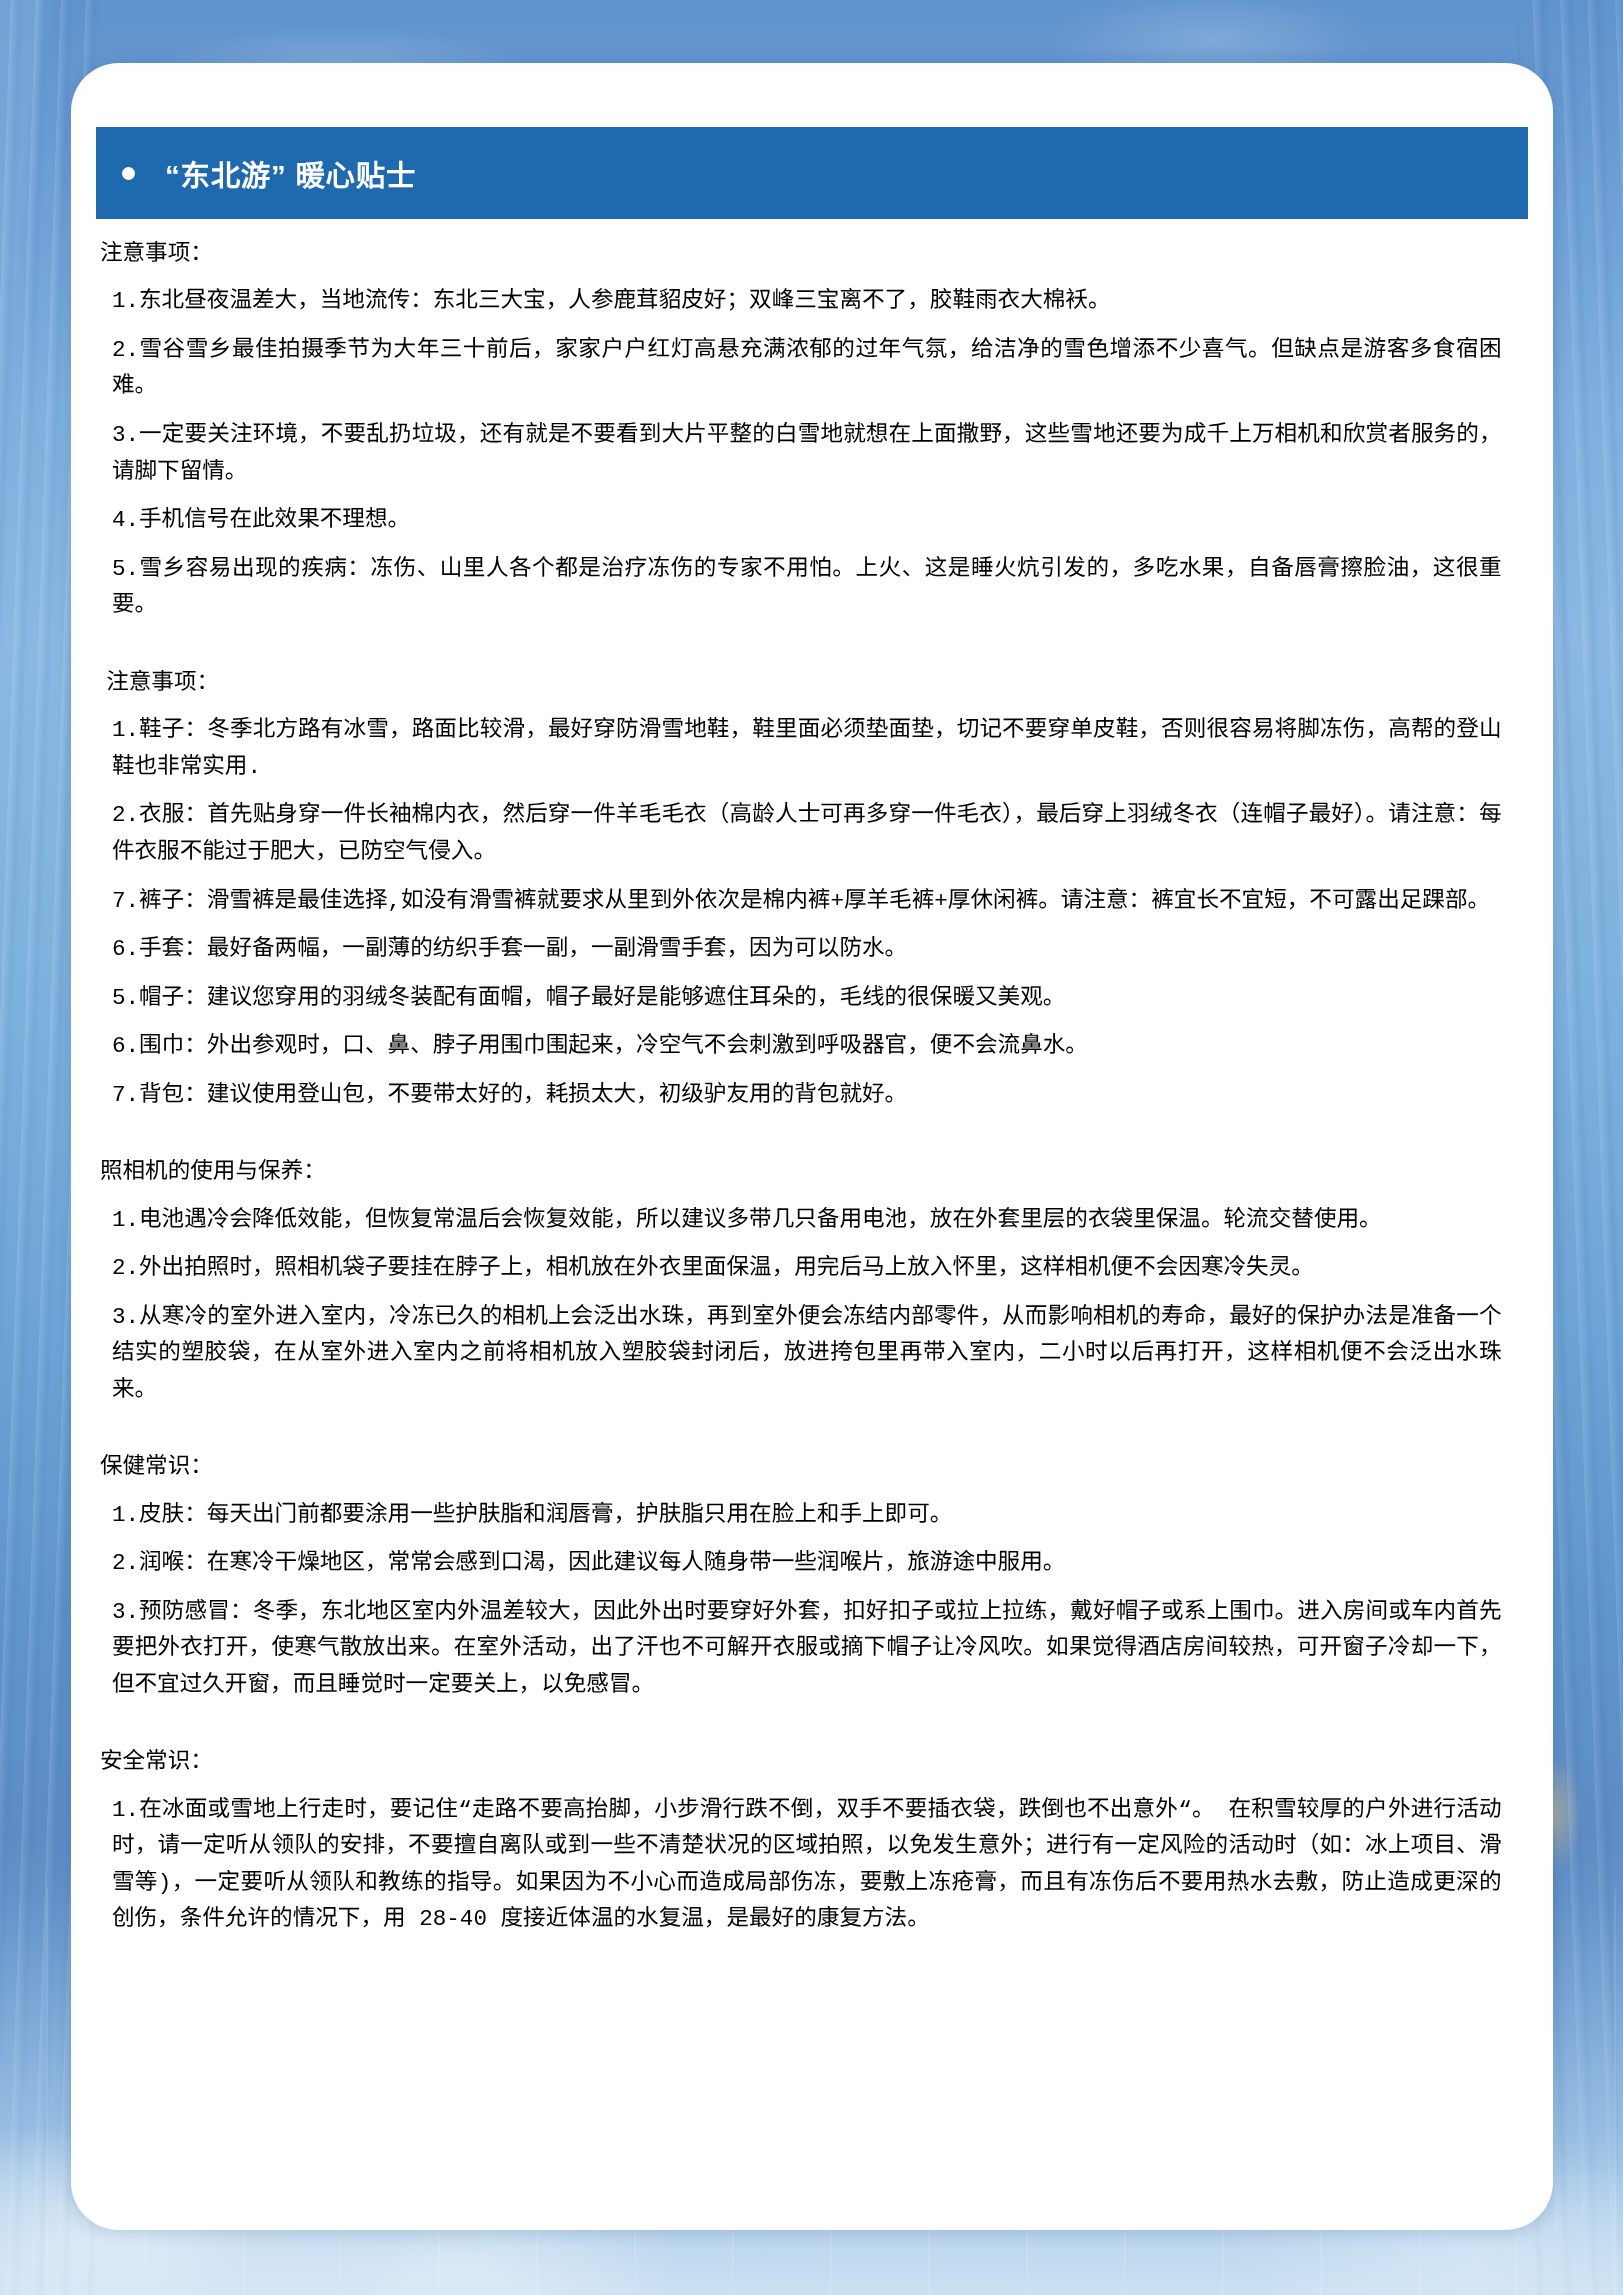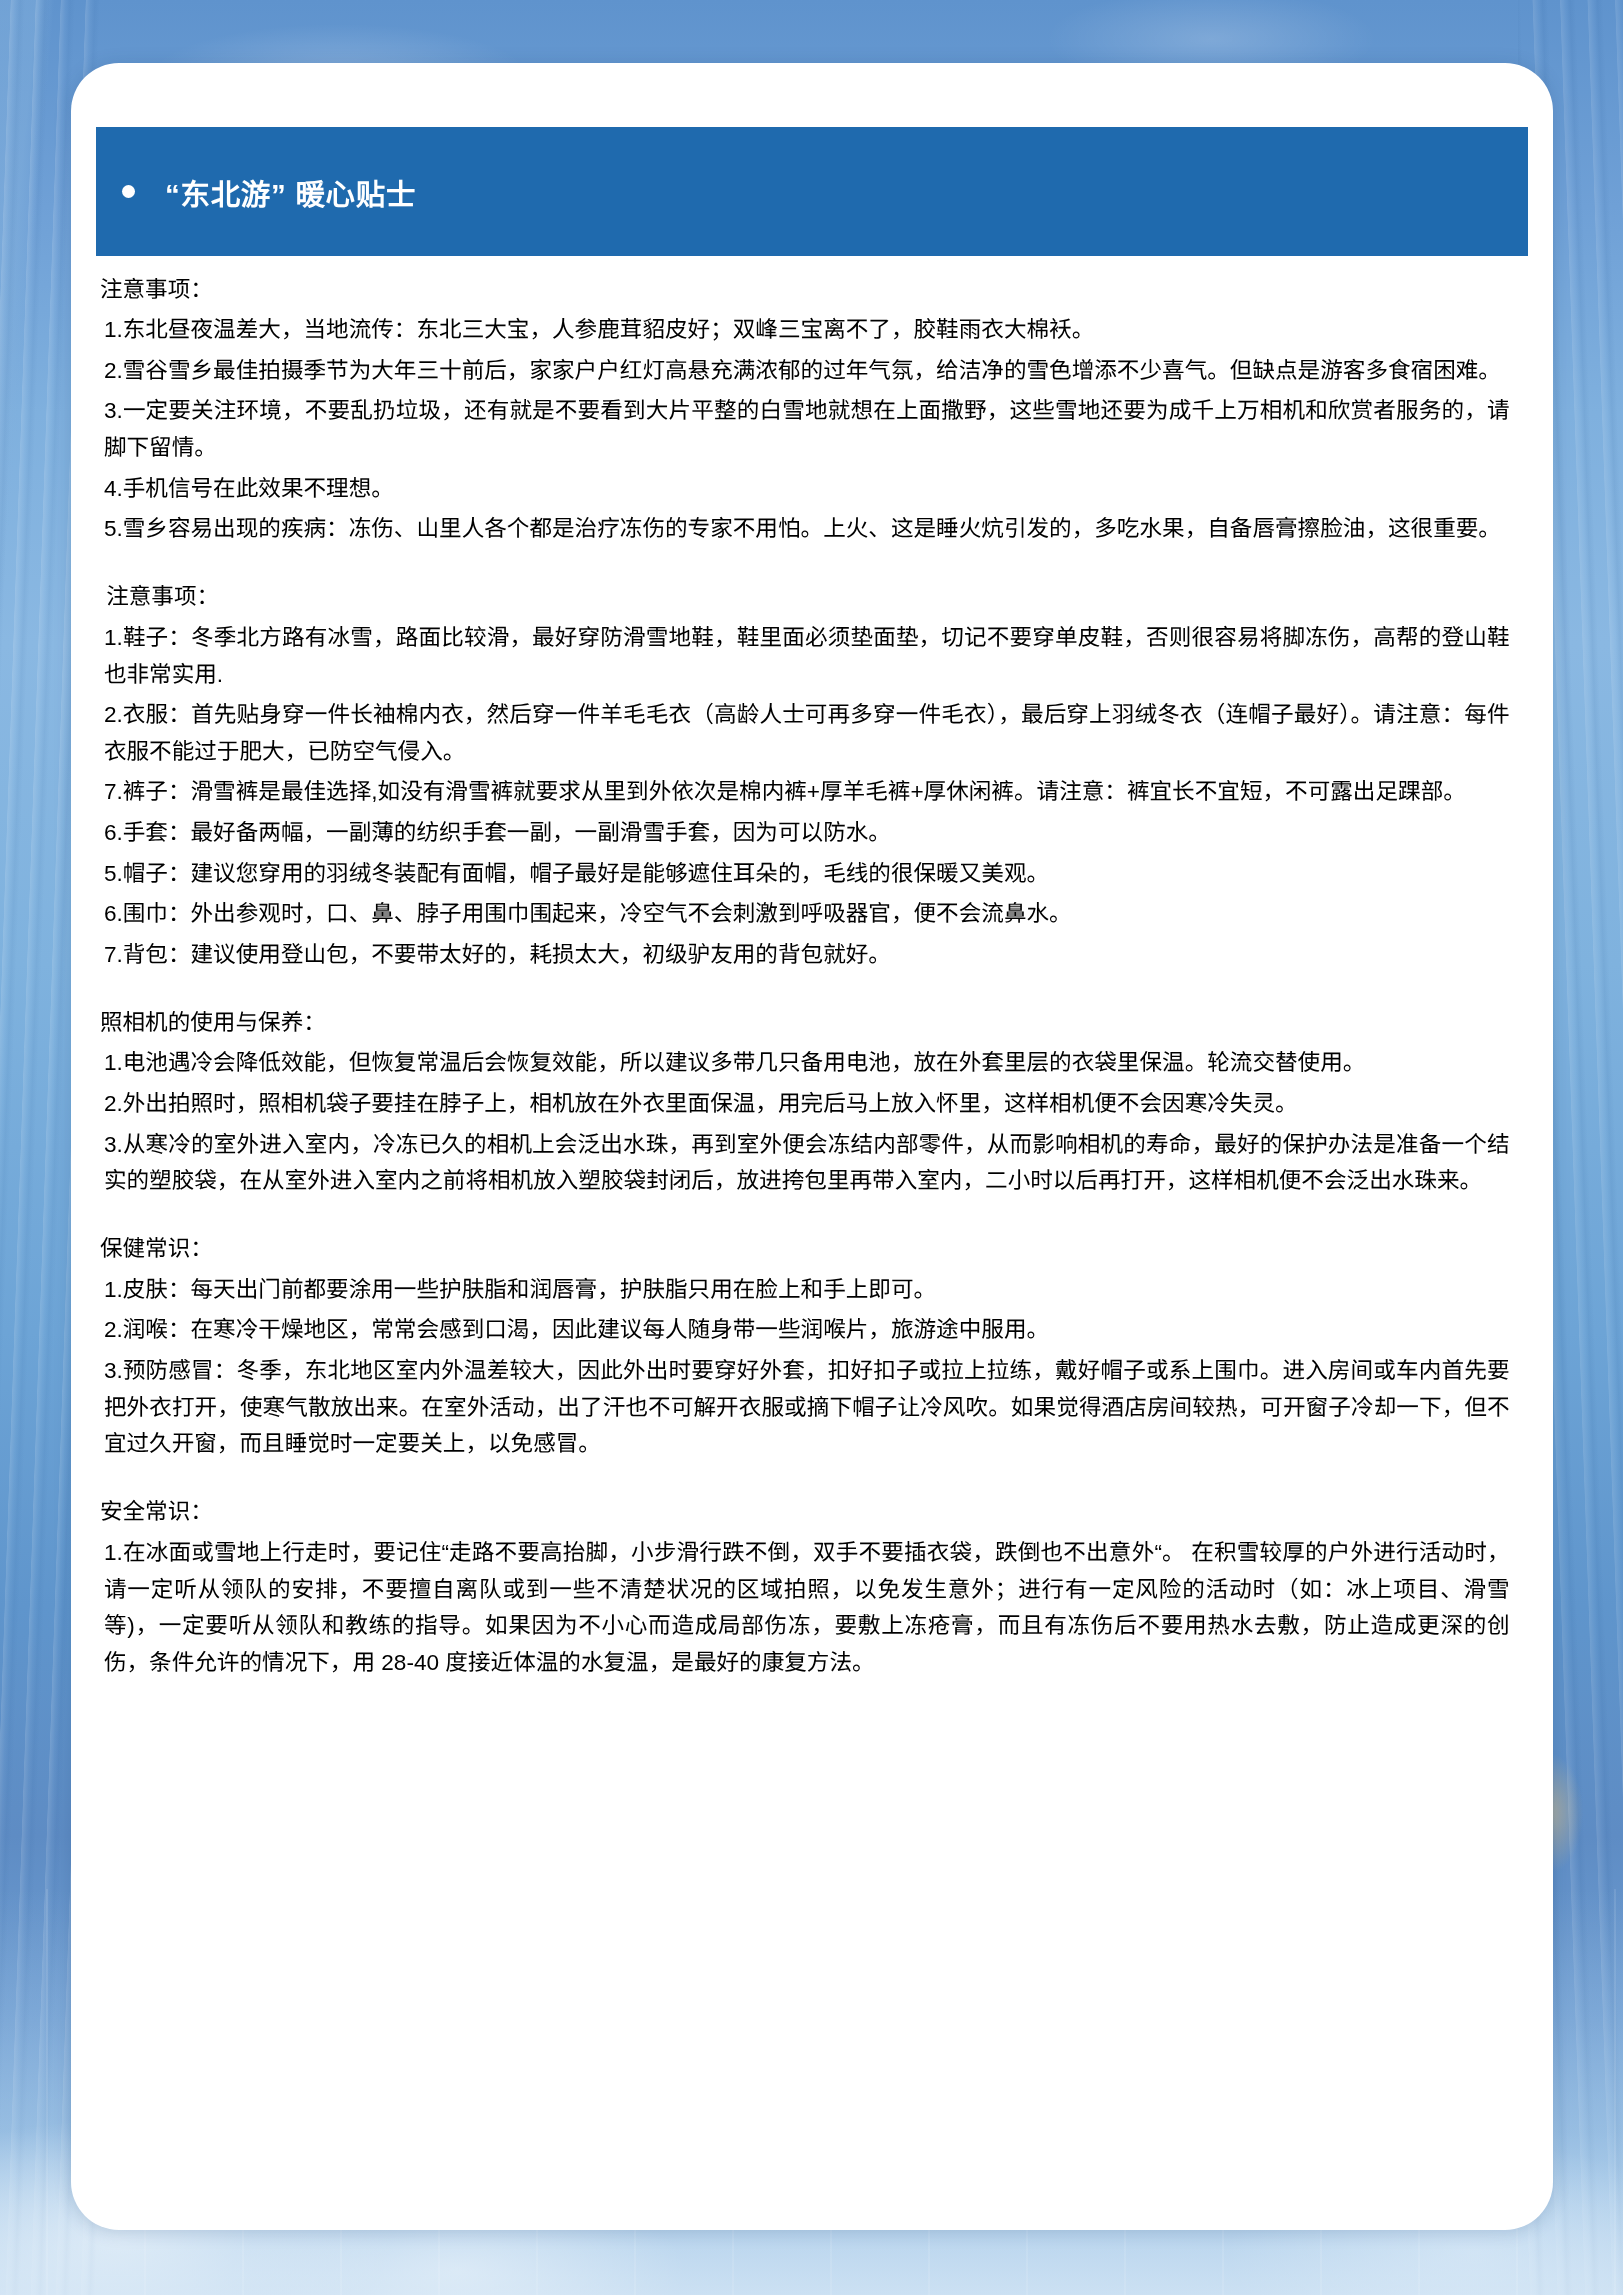--- a/index.html
+++ b/index.html
@@ -103,21 +103,21 @@
   .card-inner {
     position: absolute;
     left: 25px;
     top: 64px;
     width: 1432px;
   }
 
   
   .banner {
     background: #1f6aae;
-    height: 129px;
+    height: 92px;
     display: flex;
     align-items: center;
     padding-left: 26px;
     box-sizing: border-box;
   }
   .banner-bullet {
     width: 13px;
     height: 13px;
     border-radius: 50%;
     background: #ffffff;
@@ -135,22 +135,23 @@
   
   .body-text {
     padding: 15.7px 14.4px 0 3.9px;
     color: #000000;
     font-size: 22.6px;
     line-height: 1.62;
     text-align: justify;
     text-justify: inter-ideograph;
   }
   .para {
-    margin: 4px;
+    margin: 12px;
     white-space: pre-wrap;
+    font-family: Liberation Mono, monospace;
   }
   .spacer-md { height: 27.5px; }
   .section-head { margin: 0; white-space: pre-wrap; }
 </style>
 </head>
 <body>
 
 <div class="bg-photo">
   <div class="bg-stripes-left"></div>
   <div class="bg-stripes-right"></div>

